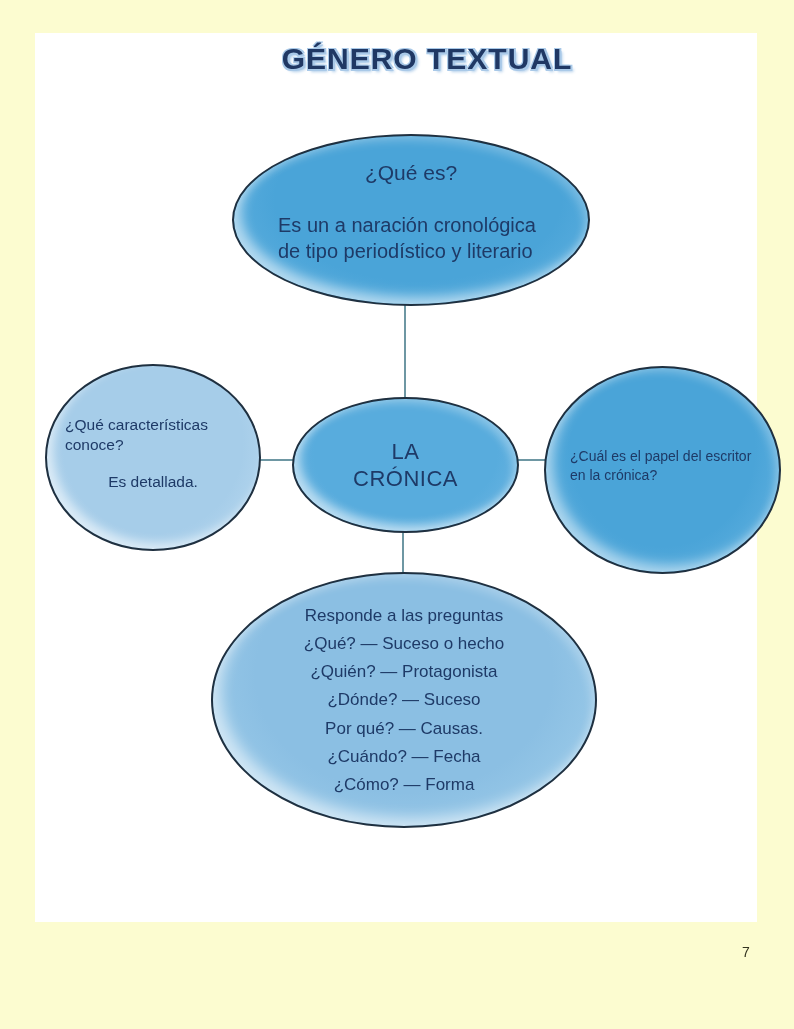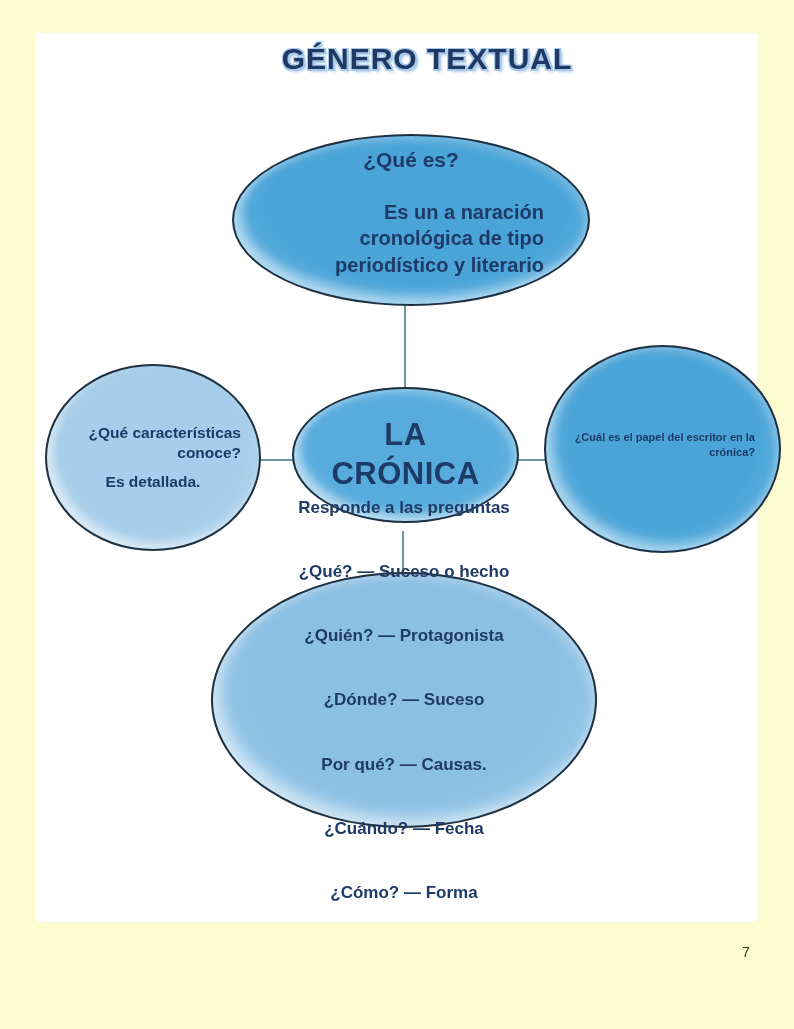--- a/index.html
+++ b/index.html
@@ -35,70 +35,69 @@
   }
   .node {
     position: absolute;
     border: 2px solid var(--outline, #1F3040);
     border-radius: 50%;
     box-sizing: border-box;
     display: flex;
     flex-direction: column;
     align-items: center;
     justify-content: center;
-    text-align: right;
+    text-align: left;
     color: var(--text, #1E3A67);
-    font-weight: 700;
+    font-weight: 400;
   }
   .node-top {
     left: 232px; top: 134px; width: 358px; height: 172px;
     background: radial-gradient(ellipse at 52% 38%, var(--ellipse-medium, #4AA4D8) 55%, #5FB0DF 84%, #9ED0EC 100%);
     box-shadow: inset 7px -7px 12px rgba(255,255,255,.55), inset -4px 5px 9px rgba(255,255,255,.22);
     padding: 0 28px;
     font-size: 20px;
     line-height: 1.32;
   }
   .node-top .heading { font-size: 21px; margin: 0 0 9px 0; }
   .node-top .body { margin: 16px; max-width: 296px; }
   .node-center {
-    left: 292px; top: 387px; width: 227px; height: 136px;
+    left: 292px; top: 397px; width: 227px; height: 136px;
     background: radial-gradient(ellipse at 50% 42%, var(--ellipse-center, #58ACDD) 58%, #6BB5E2 85%, #A9D6EE 100%);
     box-shadow: inset 6px -6px 10px rgba(255,255,255,.55), inset -4px 4px 8px rgba(255,255,255,.3);
-    font-size: 31px;
+    font-size: 22px;
     line-height: 1.25;
     letter-spacing: .5px;
   }
   .node-left {
     left: 45px; top: 364px; width: 216px; height: 187px;
     background: radial-gradient(ellipse at 50% 42%, var(--ellipse-light, #A6CDE9) 60%, #B9D9F0 90%, #D4E9F7 100%);
     box-shadow: inset 6px -6px 10px rgba(255,255,255,.55);
     padding: 0 18px;
     font-size: 15.5px;
     line-height: 1.28;
   }
   .node-left .heading { margin: 0 0 9px 0; }
   .node-left .body1 { margin: 0 0 9px 0; max-width: 176px; }
-  .node-left .body2 { margin: 0; }
+  .node-left .body2 { margin: 8px; }
   .node-right {
-    left: 544px; top: 345px; width: 237px; height: 208px;
+    left: 544px; top: 366px; width: 237px; height: 208px;
     background: radial-gradient(ellipse at 50% 40%, var(--ellipse-medium, #4AA4D8) 56%, #5FB0DF 85%, #A5D3ED 100%);
     box-shadow: inset 7px -7px 12px rgba(255,255,255,.5), inset -4px 4px 8px rgba(255,255,255,.25);
     padding: 0 24px;
-    font-size: 11px;
+    font-size: 14px;
     line-height: 1.3;
   }
   .node-right .heading { margin: 0 0 9px 0; }
   .node-right .body { margin: 0; max-width: 178px; }
   .node-bottom {
     left: 211px; top: 572px; width: 386px; height: 256px;
     background: radial-gradient(ellipse at 50% 40%, var(--ellipse-bottom, #8BBFE3) 55%, #9ECDEA 88%, #C6E4F5 100%);
     box-shadow: inset 8px -8px 14px rgba(255,255,255,.55), inset -4px 5px 9px rgba(255,255,255,.22);
     font-size: 17px;
     line-height: 1.25;
-    gap: 36px;
   }
   .node-bottom .q-line { margin: 3.5px 0; }
   .connector { position: absolute; background: var(--connector, #6E97A3); }
   .connector.v { width: 2px; }
   .connector.h { height: 2px; }
   #conn-top    { left: 404px; top: 304px; height: 95px; }
   #conn-bottom { left: 402px; top: 531px; height: 43px; }
   #conn-left   { left: 259px; top: 459px; width: 35px; }
   #conn-right  { left: 517px; top: 459px; width: 29px; }
   .page-number {

